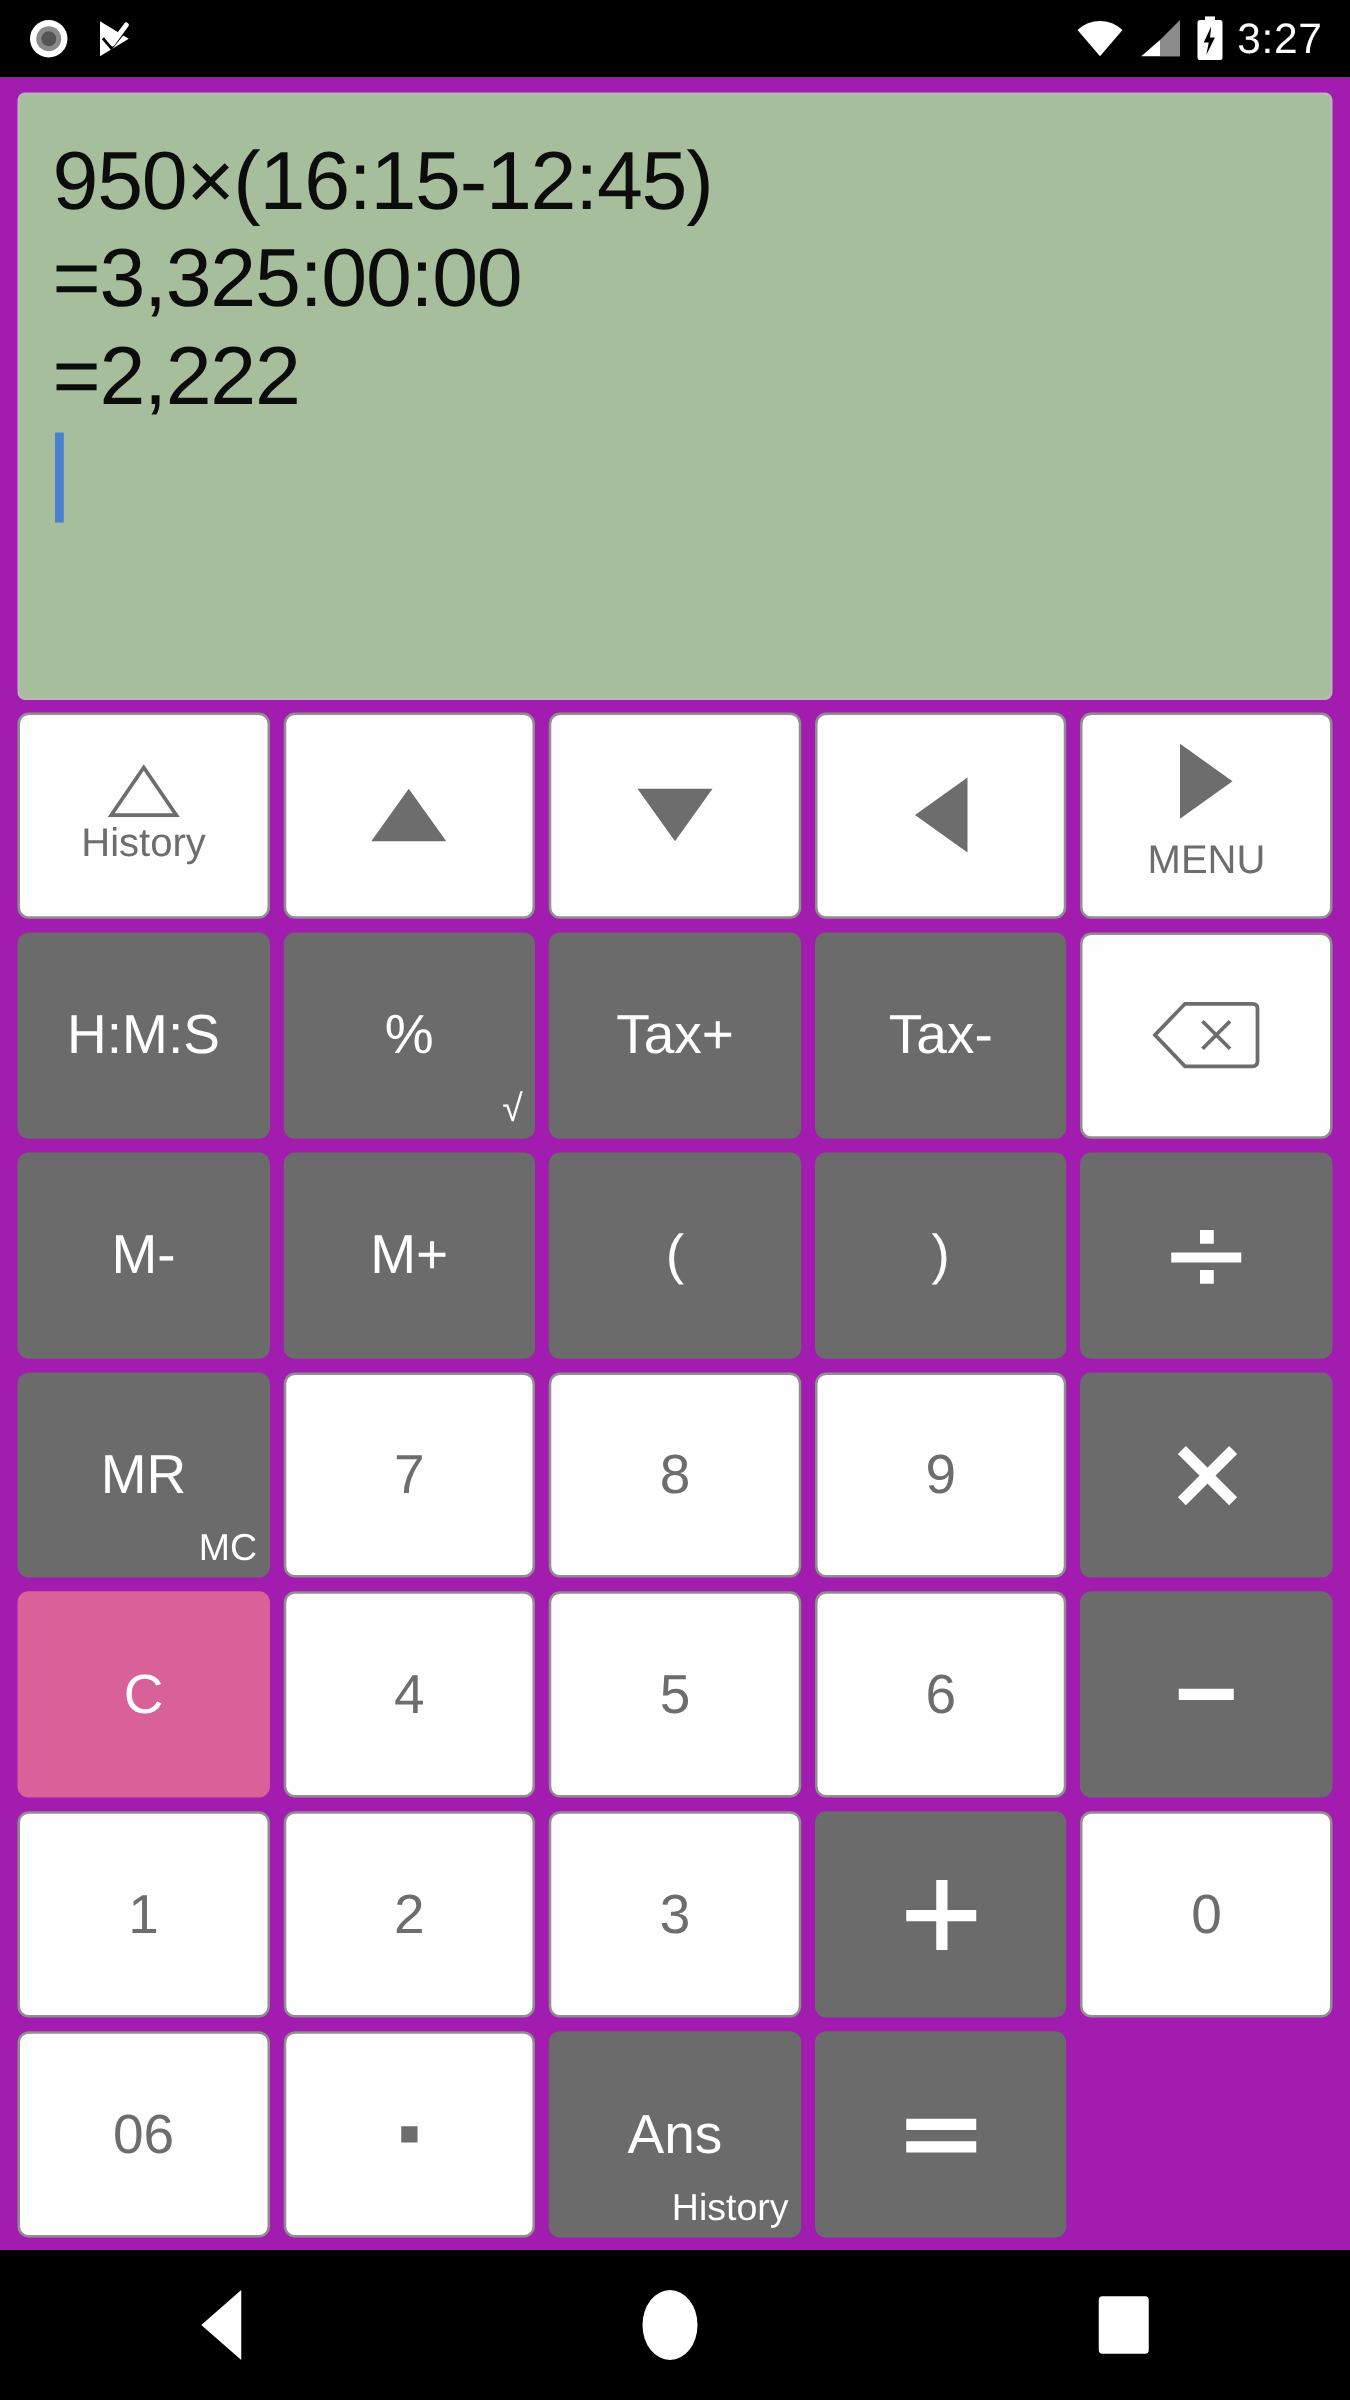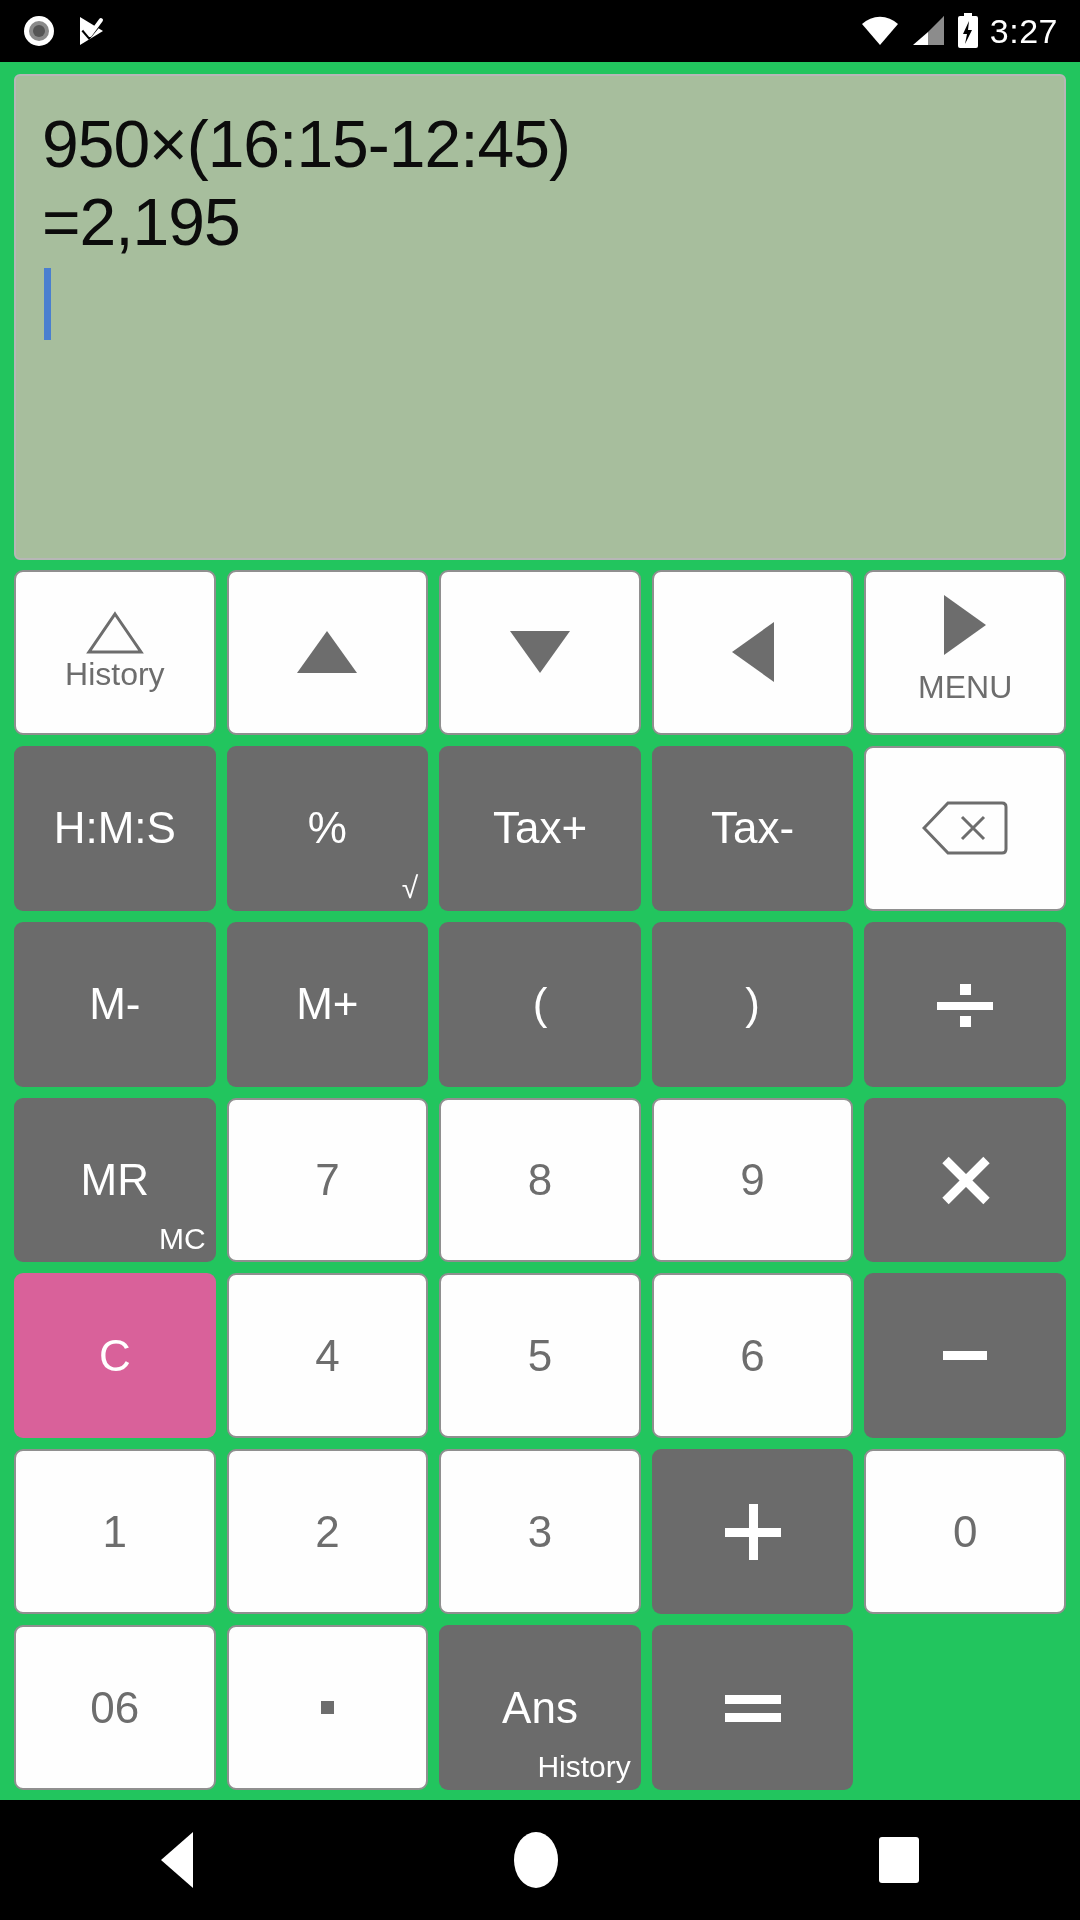--- a/index.html
+++ b/index.html
@@ -31,21 +31,21 @@
   .status-right { margin-left: auto; display: flex; align-items: center; gap: 10px; justify-content: center; }
   .status-time {
     color: #fff; font-size: 34px; letter-spacing: .5px;
     font-family: "Liberation Sans", sans-serif;
   }
   .sicon { display: block; }
 
   
   .calcbody {
     flex: 1 1 auto;
-    background: #22c55e;
+    background: #a21caf;
     padding: 12px 14px 6px 14px;
     box-sizing: border-box;
     display: flex;
     flex-direction: column;
   }
 
   
   .display {
     background: #a7be9d;
     border: 2px solid #b7b7b7;
@@ -201,21 +201,22 @@
         <path d="M13 8 L7 21 L11 21 L9 31 L16 17 L12 17 Z" fill="#000"></path>
       </svg>
       <span class="status-time">3:27</span>
     </div>
   </div>
 
   <div class="calcbody">
 
     <div class="display">
       <div class="dline">950×(16:15-12:45)</div>
-      <div class="dline">=2,195</div>
+      <div class="dline">=3,325:00:00</div>
+      <div class="dline">=2,222</div>
       <div class="caret-line">
         <span class="caret"></span>
       </div>
     </div>
 
     <div class="keypad">
 
       <div class="key white histkey">
         <svg width="62" height="50" viewBox="0 0 62 50">
           <path d="M31 6 L57 44 L5 44 Z" fill="none" stroke="#6d6d6d" stroke-width="3"></path>

